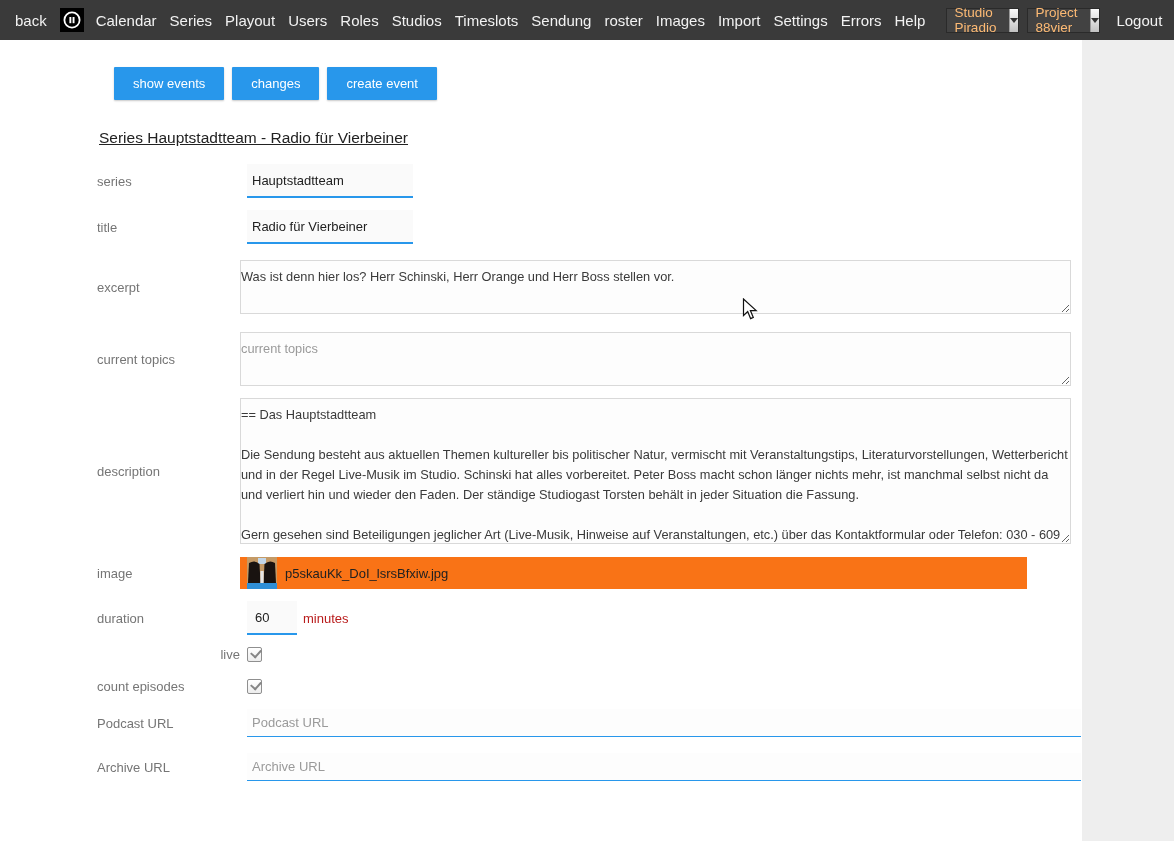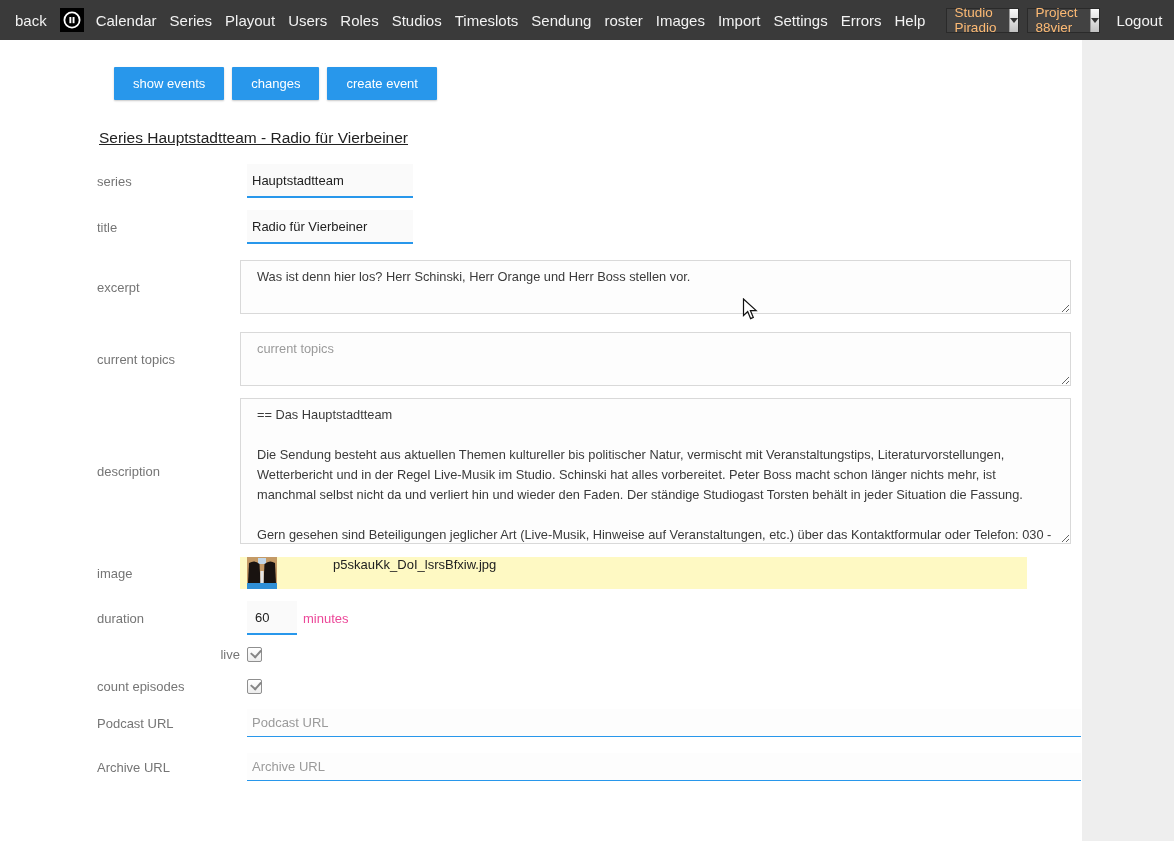--- a/index.html
+++ b/index.html
@@ -45,43 +45,43 @@
   .form { margin-top:16px; }
   .row { display:flex; align-items:center; margin-left:97px; }
   .row .lbl { width:143px; flex:0 0 143px; font-size:13px; color:#757575; }
   .mat-input { background:#fafafa; border:none; border-bottom:2px solid #2897eb;
     height:34px; padding:0 5px; font-size:13px; color:#212121; font-family:inherit;
     outline:none; }
   .mat-input::placeholder { color:#9a9a9a; }
   .w-series { width:166px; margin-left:7px; }
   .w-duration { width:50px; margin-left:7px; padding:0 8px; }
   .w-url { width:834px; margin-left:7px; height:28px; border-bottom-width:1px; background:#fdfdfd; }
-  .minutes { font-size:13px; color:#ec4899; margin-left:6px; }
+  .minutes { font-size:13px; color:#b91c1c; margin-left:6px; }
 
   textarea { width:831px; border:1px solid #d9d9d9; background:#fdfdfd;
     font-family:inherit; font-size:12.8px; color:#3a3a3a; line-height:20px;
-    padding:6px 16px; resize:both; outline:none; }
+    padding:6px 0; resize:both; outline:none; }
   textarea::placeholder { color:#9a9a9a; }
   .ta-small { height:54px; }
   .ta-desc { height:146px; }
 
   .r-series { height:36px; margin-bottom:10px; }
   .r-title  { height:36px; margin-bottom:15px; }
   .r-excerpt { margin-bottom:18px; }
   .r-topics  { margin-bottom:12px; }
   .r-desc    { margin-bottom:13px; }
   .r-image   { height:32px; margin-bottom:12px; }
   .r-duration{ height:34px; margin-bottom:8px; }
   .r-check   { height:22px; margin-bottom:10px;text-align:right; }
   .r-check2  { height:22px; margin-bottom:12px; }
   .r-podcast { height:28px; margin-bottom:16px; }
   .r-archive { height:28px; }
 
-  .image-band { display:flex; align-items:flex-start; background:#fef9c3;
-    width:787px; height:32px;gap:48px; }
+  .image-band { display:flex; align-items:center; background:#f97316;
+    width:787px; height:32px; }
   .thumb { width:30px; height:32px; margin-left:7px; flex:0 0 30px; cursor:pointer; }
   .filename { font-size:13px; color:#212121; margin-left:8px; cursor:pointer; }
 
   .checkbox { width:15px; height:15px; margin-left:7px; border:1px solid #8f8f8f;
     border-radius:2px; background:linear-gradient(#ffffff,#ededed); position:relative;
     cursor:pointer; }
   .checkbox.checked::after { content:""; position:absolute; left:2.5px; top:1px;
     width:8px; height:5px; border-left:2px solid #858585; border-bottom:2px solid #858585;
     transform:rotate(-48deg); }
 

